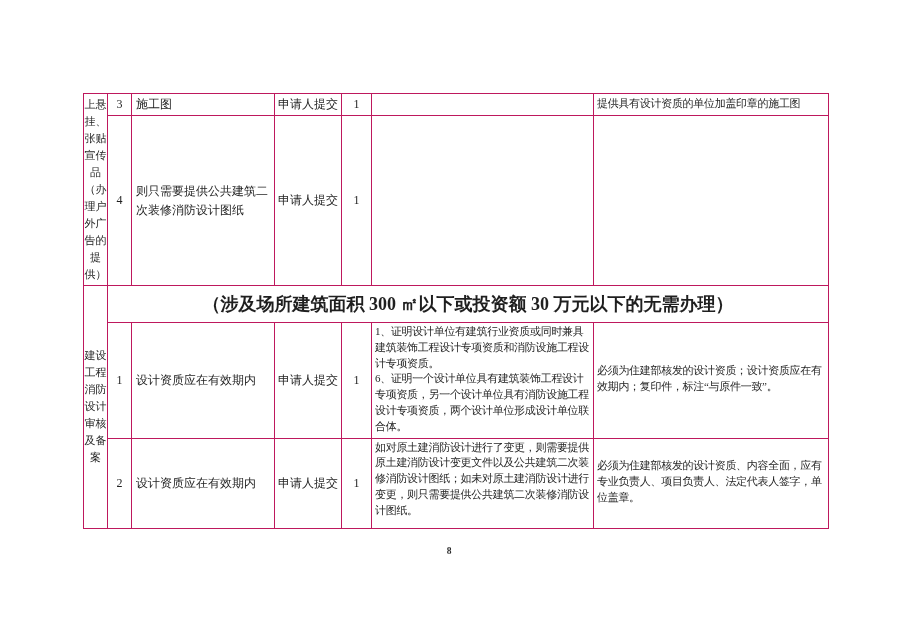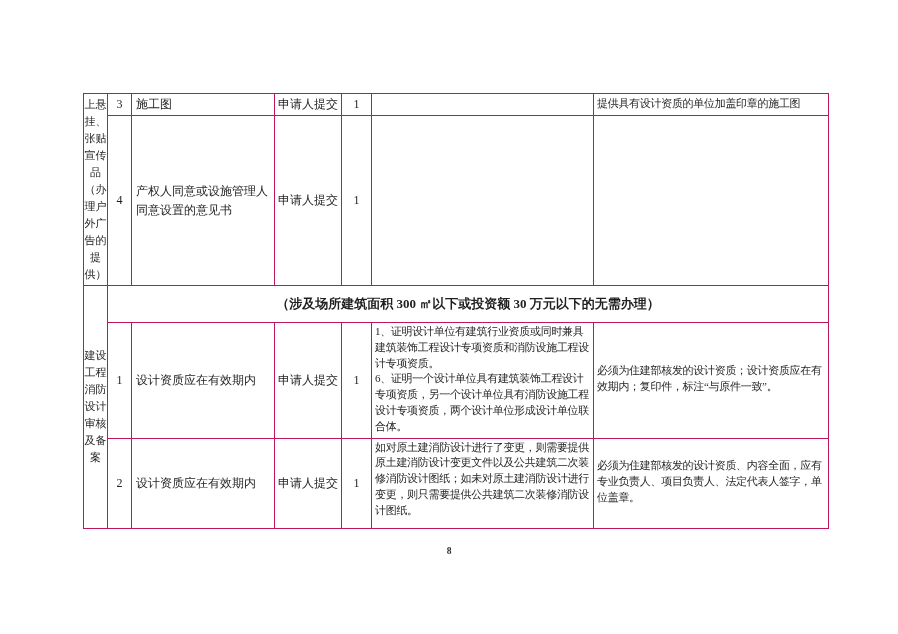--- a/index.html
+++ b/index.html
@@ -57,21 +57,21 @@
     line-height: 15.8px;
     letter-spacing: -0.3px;
     text-align: left;
     padding: 1px 2px 3px 3px;
     white-space: pre-line;
   }
   td.top-align { vertical-align: top; }
   td.note-cell {
     text-align: center;
     font-weight: bold;
-    font-size: 13px;
+    font-size: 18px;
     padding: 2px 0;
   }
   tr.r-small  { height: 20px; }
   tr.r-tall   { height: 170px; }
   tr.r-note   { height: 37px; }
   tr.r-desc1  { height: 113px; }
   tr.r-desc2  { height: 90px; }
   .page-number {
     position: absolute;
     left: 0;
@@ -113,21 +113,21 @@
     <td class="num">3</td>
     <td class="material">施工图</td>
     <td class="submitter">申请人提交</td>
     <td class="num">1</td>
     <td class="longtext"></td>
     <td class="longtext">提供具有设计资质的单位加盖印章的施工图</td>
   </tr>
 
   <tr class="r-tall">
     <td class="num">4</td>
-    <td class="material">产权人同意或设施管理人同意设置的意见书</td>
+    <td class="material">则只需要提供公共建筑二次装修消防设计图纸</td>
     <td class="submitter">申请人提交</td>
     <td class="num">1</td>
     <td class="longtext"></td>
     <td class="longtext"></td>
   </tr>
 
   <tr class="r-note">
     <td class="cat" rowspan="3">建设
 工程
 消防

